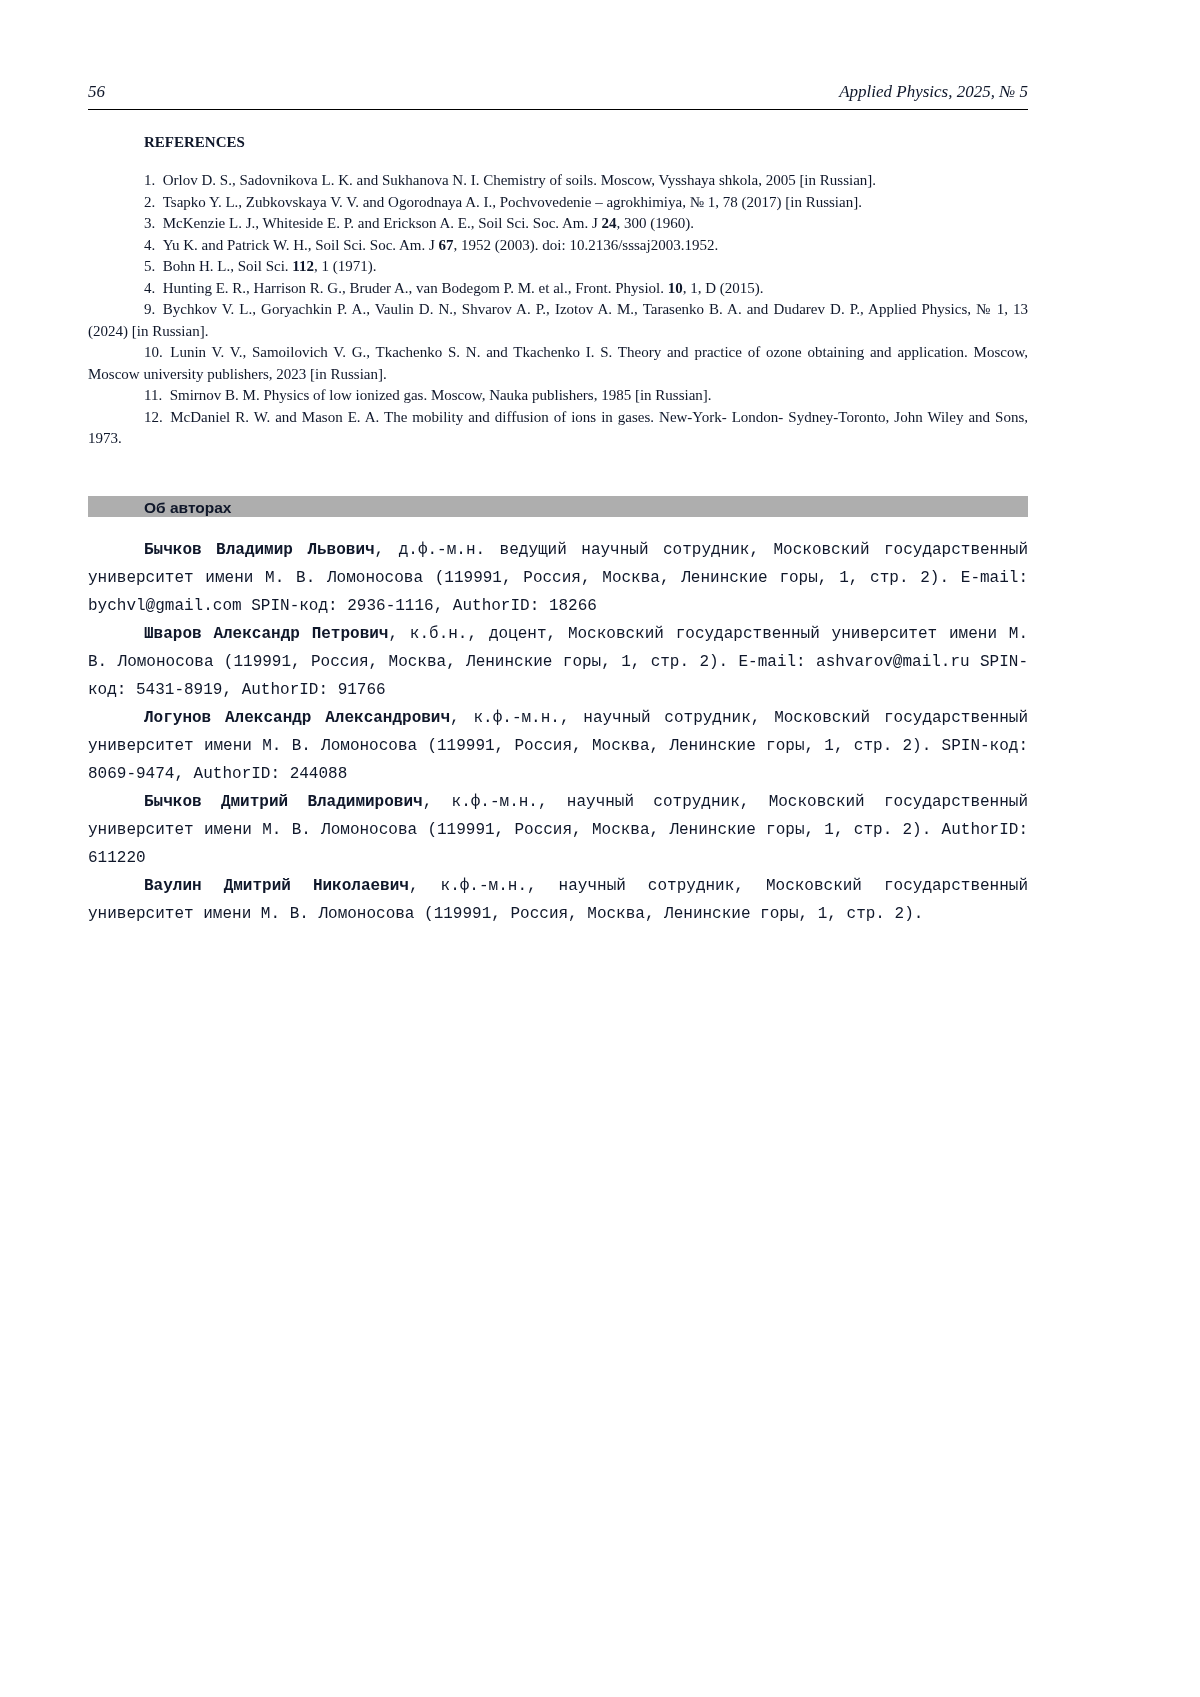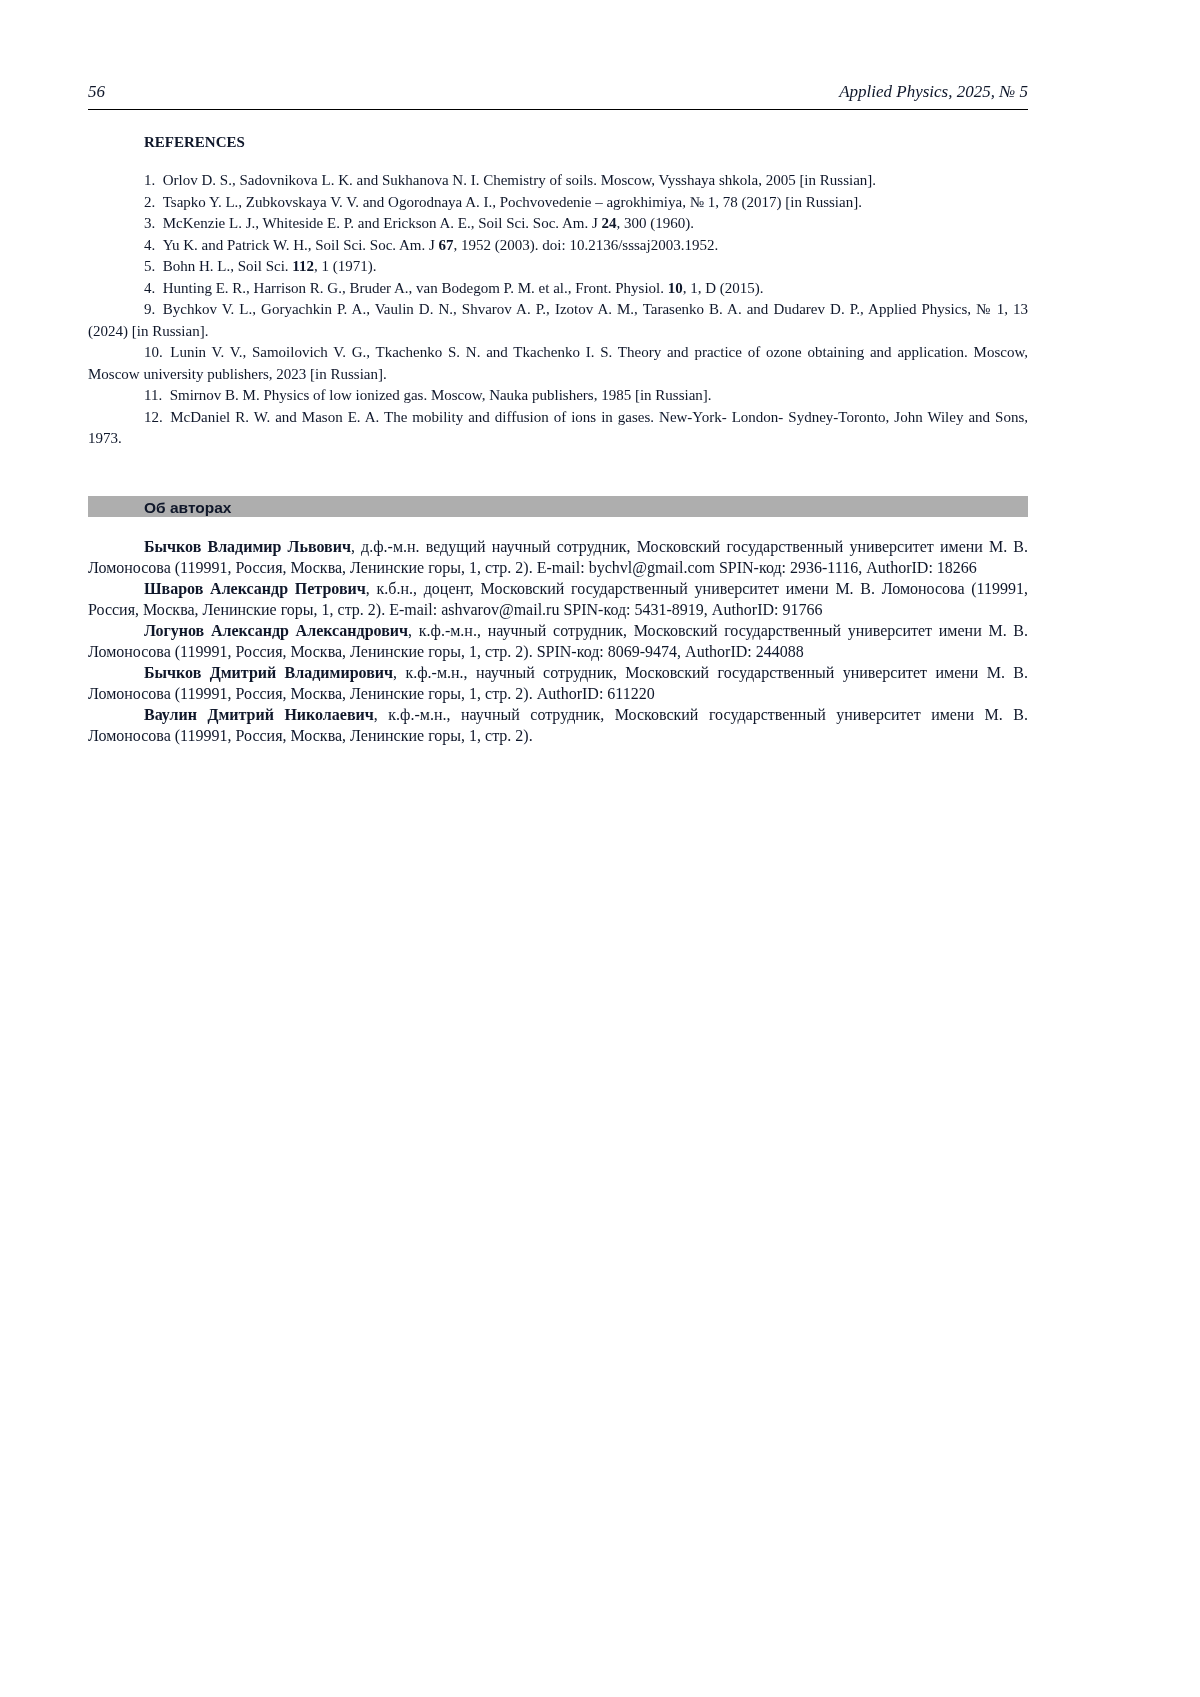--- a/index.html
+++ b/index.html
@@ -50,23 +50,23 @@
     background: #aeaeae;
     display: flex;
     align-items: flex-end;
     padding-left: 56px;
     font-family: "Liberation Sans", sans-serif;
     font-size: 15.5px;
     font-weight: bold;
   }
   .authors-list { margin-top: 19px; }
   p.author {
-    font-family: Liberation Serif, serif;
+    font-family: Liberation Mono, monospace;
     font-size: 16px;
-    line-height: 21px;
+    line-height: 28px;
     text-align: justify;
     text-indent: 56px;
   }
   p.author b { font-weight: bold; }
 </style>
 </head>
 <body>
 
 <div class="page">
   <div class="content">

